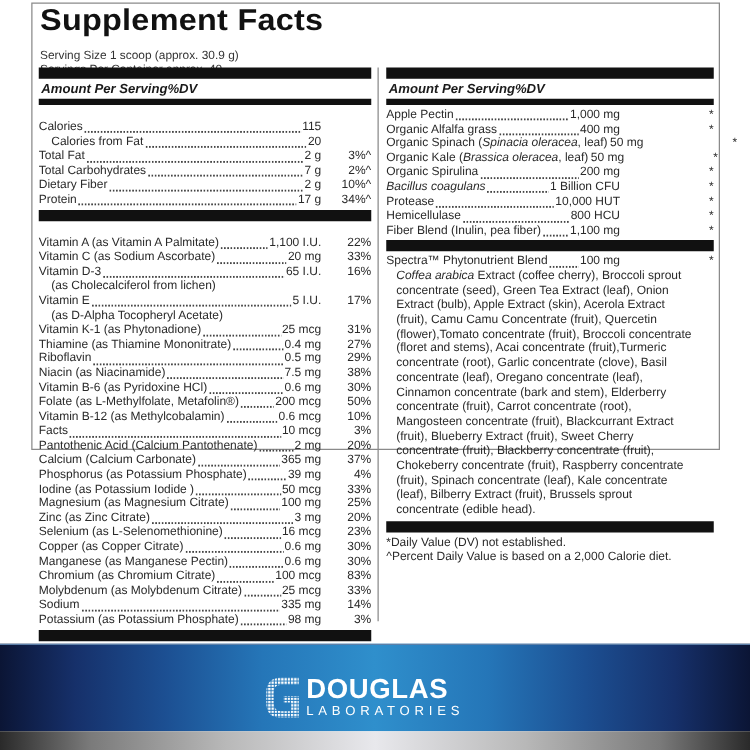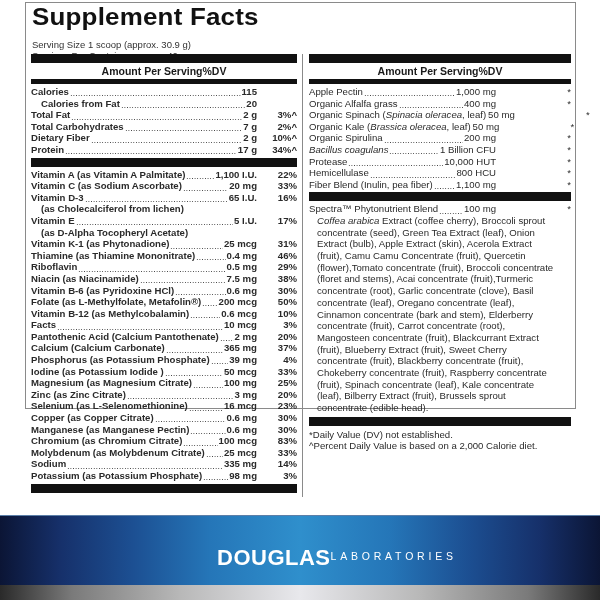--- a/index.html
+++ b/index.html
@@ -1,20 +1,20 @@
 <!DOCTYPE html>
 <html><head>
 <meta charset="utf-8">
 <style>
   * { box-sizing: border-box; margin: 0; padding: 0; }
   html, body { width: 600px; height: 600px; background: #ffffff; overflow: hidden; }
   body { font-family: "Liberation Sans", sans-serif; color: #1a1a1a; position: relative; }
 
   .panel {
-    position: absolute; left: 25px; top: 2px; width: 551px; height: 407px;
+    position: absolute; left: 25px; top: 2px; width: 551px; height: 358px;
     border: 1px solid #8a8a8a; background: #fff;
   }
   .title {
     position: absolute; left: 6px; top: 0px;
     font-family: "Liberation Sans", sans-serif; font-weight: 900;
     font-size: 24px; letter-spacing: 0.2px; line-height: 28px; color: #111;
     transform: scaleX(1.08); transform-origin: left;
   }
   .serving {
     position: absolute; left: 6px; top: 36px; font-size: 9.5px; line-height: 11px; color: #333;
@@ -24,59 +24,59 @@
   }
   .col-divider {
     position: absolute; left: 276px; top: 51px; width: 1px; height: 443px; background: #8a8a8a;
   }
   .col-right {
     position: absolute; left: 283px; top: 51px; width: 262px; height: 440px;
   }
   .bar-thick { height: 9px; background: #111; }
   .bar-med { height: 5px; background: #111; }
   .hdr {
-    display: flex; justify-content: center; align-items: center;
-    font-weight: bold; font-size: 10.5px; height: 16px; padding: 0 2px 0 2px;
+    display: flex; justify-content: flex-start; align-items: center;
+    font-weight: bold; font-size: 10.5px; height: 16px; padding: 0 2px 0 2px; font-style: italic;
   }
   .row {
     display: flex; font-size: 9.6px; line-height: 11.6px; color: #2a2a2a; white-space: nowrap;
   }
   .row .lbl { flex: 0 0 auto; }
   .row .dots {
     flex: 1 1 auto; overflow: hidden; margin: 0 1px;
     background-image: radial-gradient(circle, #444 0.55px, transparent 0.7px);
     background-size: 2.6px 2.6px; background-repeat: repeat-x; background-position: 0 8.4px;
   }
   .row .amt { flex: 0 0 auto; text-align: right; }
   .row .dv { flex: 0 0 40px; text-align: right; }
   .indent { padding-left: 10px; }
   .note { font-size: 9.6px; line-height: 11.6px; color: #2a2a2a; }
   .blend-text {
     font-size: 9.6px; line-height: 11.7px; color: #2a2a2a; padding-left: 8px; width: 248px;
   }
   i { }
 
-  .left-list { padding: 2px 0 0 0; font-weight: bold; }
+  .left-list { padding: 12px 0 0 0; }
   .right-list { padding: 2px 0 0 0; }
 
   .banner {
     position: absolute; left: 0; top: 515px; width: 600px; height: 70px;
     background: linear-gradient(90deg, #0b1535 0%, #16306a 10%, #1c4f92 22%, #2576b8 35%, #2f8fcc 50%, #2576b8 65%, #1c4f92 78%, #16306a 90%, #0b1535 100%);
   }
   .banner-top-line { position:absolute; left:0; top:515px; width:600px; height:1px; background:#5c7fa8; }
   .silver {
     position: absolute; left: 0; top: 585px; width: 600px; height: 15px;
     background: linear-gradient(90deg, #2a2a2a 0%, #7a7a7a 12%, #b8b8b8 30%, #e8e8ec 50%, #b8b8b8 70%, #7a7a7a 88%, #2a2a2a 100%);
   }
   .logo {
     position: absolute; left: 212px; top: 538px; width: 180px; height: 40px;
     display: flex; align-items: center;
   }
   .logo-mark { width: 28px; height: 36px; margin-right: 5px; }
-  .logo-text { display: flex; flex-direction: row; color: #fff; }
+  .logo-text { display: flex; flex-direction: column; color: #fff; }
   .logo-name { font-weight: 900; font-size: 22px; line-height: 20px; letter-spacing: 0.5px; }
   .logo-sub { font-weight: normal; font-size: 10.5px; line-height: 14px; letter-spacing: 3.8px; margin-top: 1px; }
 </style>
 </head>
 <body>
 
 <div class="panel">
   <div class="title">Supplement Facts</div>
   <div class="serving">
     <div>Serving Size 1 scoop (approx. 30.9 g)</div>
@@ -163,21 +163,21 @@
         <div class="row">
           <span class="lbl">Vitamin K-1 (as Phytonadione)</span>
           <span class="dots"></span>
           <span class="amt">25 mcg</span>
           <span class="dv">31%</span>
         </div>
         <div class="row">
           <span class="lbl">Thiamine (as Thiamine Mononitrate)</span>
           <span class="dots"></span>
           <span class="amt">0.4 mg</span>
-          <span class="dv">46%</span>
+          <span class="dv">27%</span>
         </div>
         <div class="row">
           <span class="lbl">Riboflavin</span>
           <span class="dots"></span>
           <span class="amt">0.5 mg</span>
           <span class="dv">29%</span>
         </div>
         <div class="row">
           <span class="lbl">Niacin (as Niacinamide)</span>
           <span class="dots"></span>

